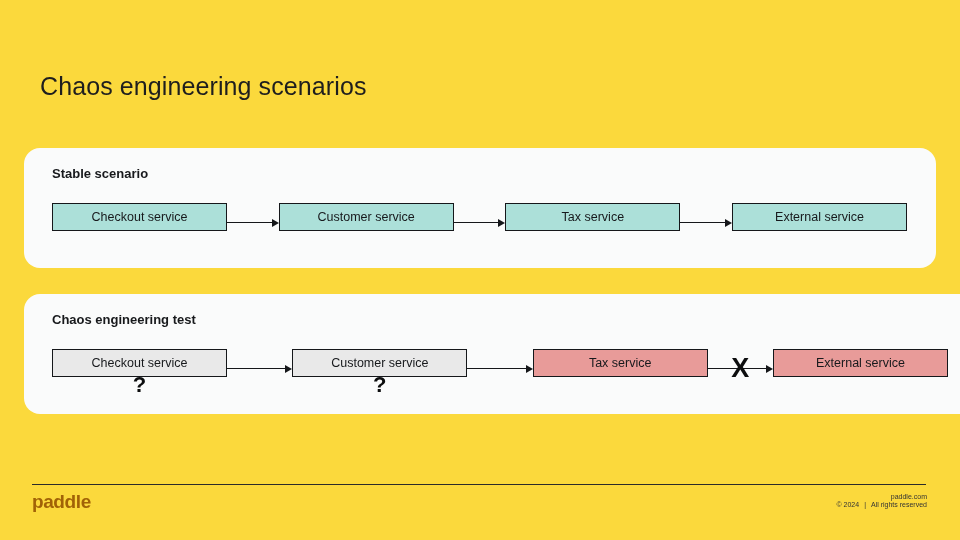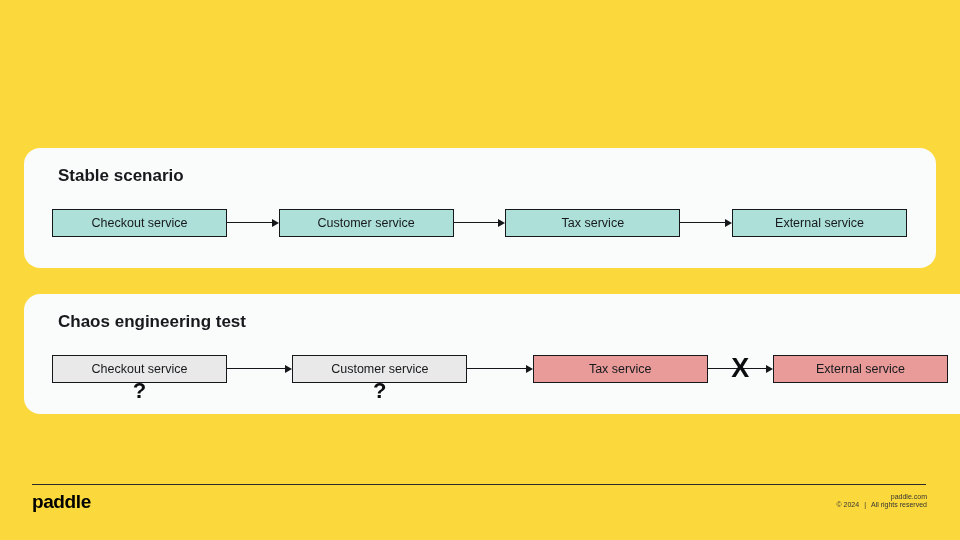--- a/index.html
+++ b/index.html
@@ -29,34 +29,34 @@
     left: 24px;
     width: 912px;
     height: 120px;
     background: #FAFBFB;
     border-radius: 16px;
   }
   .panel-stable { top: 148px; }
   .panel-chaos  { top: 294px; padding-left: 41px; }
   .panel-label {
     position: absolute;
-    left: 34px;
+    left: 28px;
     top: 18px;
-    font-size: 17px;
+    font-size: 13px;
     font-weight: bold;
     color: #17191C;
   }
   .flow {
     position: absolute;
     left: 28px;
     right: 29px;
     top: 55px;
     height: 39px;
     display: flex;
-    align-items: center;
+    align-items: flex-start;
   }
   .node-wrap {
     position: relative;
     flex: 0 0 auto;
     width: 175px;
     height: 28px;
   }
   .node {
     width: 100%;
     height: 100%;
@@ -120,38 +120,39 @@
     height: 1px;
     background: #2A2A2A;
   }
   .footer-logo {
     position: absolute;
     left: 32px;
     top: 491px;
     font-size: 19px;
     font-weight: bold;
     letter-spacing: -0.4px;
-    color: #000000;
+    color: #a16207;
   }
   .footer-right {
     position: absolute;
     right: 33px;
     top: 493px;
     text-align: right;
     font-size: 7px;
     line-height: 8px;
     color: #333333;
   }
   .footer-right .sep { margin: 0 5px; }
 </style>
 </head>
 <body>
 
 <div class="slide">
 
+  <h1 class="title">Chaos engineering scenarios</h1>
 
   <section class="panel panel-stable">
     <div class="panel-label">Stable scenario</div>
     <div class="flow">
       <div class="node-wrap">
         <div class="node node-healthy">Checkout service</div>
       </div>
       <div class="arrow">
         <span class="arrow-line"></span>
         <span class="arrow-head"></span>

